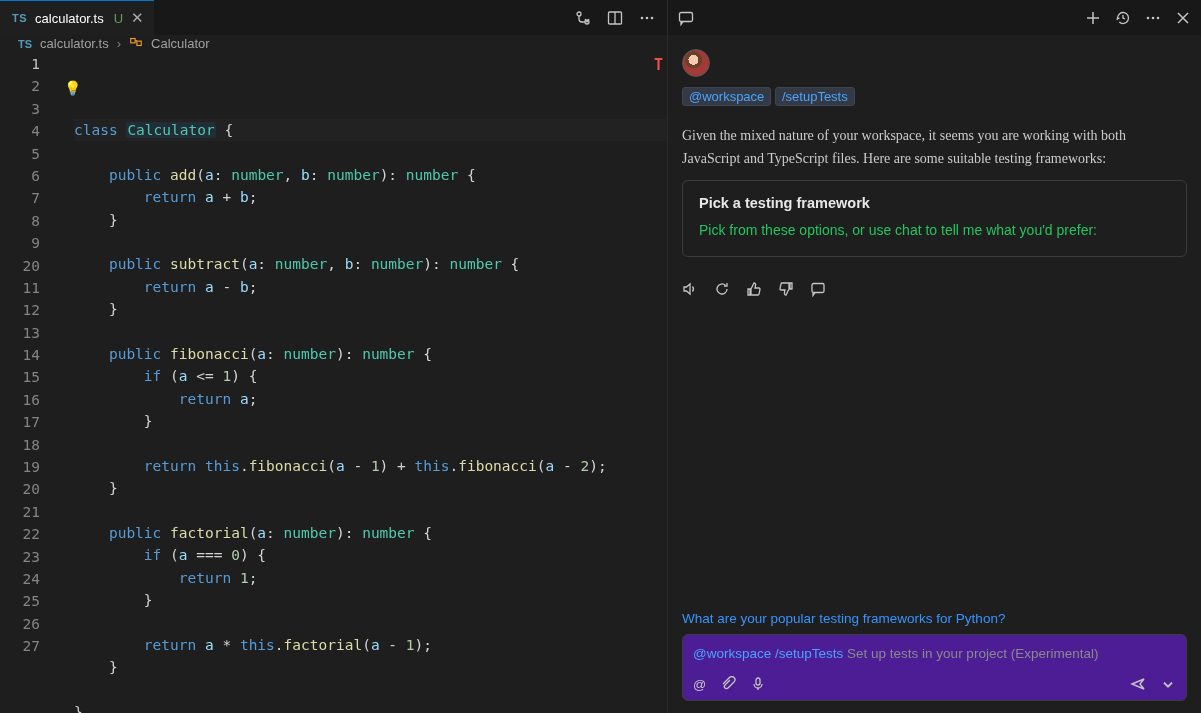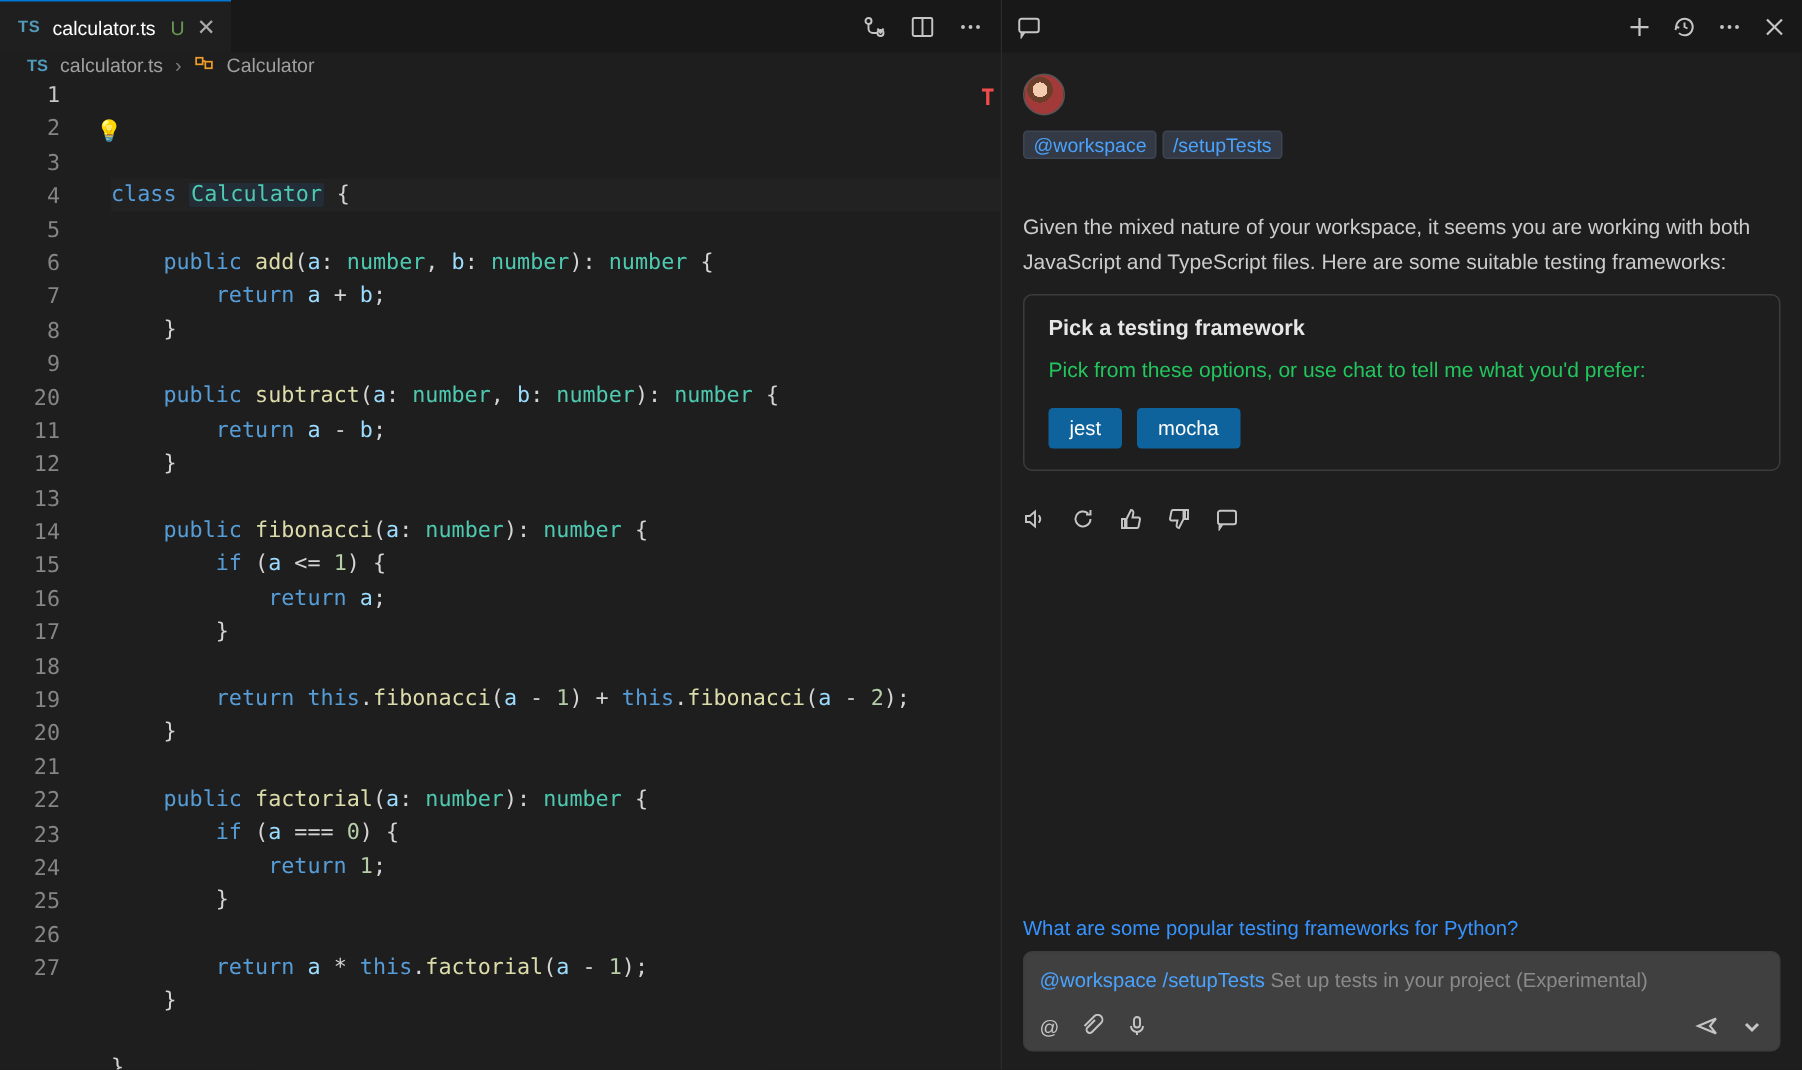--- a/index.html
+++ b/index.html
@@ -153,21 +153,21 @@
     font-size: 13px;
   }
   .ws-header { display: flex; align-items: center; gap: 10px; margin-top: 16px; }
   .ws-icon {
     width: 24px; height: 24px; border-radius: 50%;
     border: 1px solid #4a4a4a;
     display: flex; align-items: center; justify-content: center;
     color: #c5c5c5;
   }
   .ws-title { font-weight: 600; color: #e7e7e7; font-size: 14.5px; }
-  .ws-text { color: #cccccc; line-height: 1.65; font-size: 14px; margin-top: 24px;}
+  .ws-text { color: #cccccc; line-height: 1.65; font-size: 14px; margin-top: 8px; font-family: Liberation Serif, serif;}
   .card {
     border: 1px solid #3c3c3c;
     border-radius: 6px;
     padding: 14px 16px;
   }
   .card h4 { color: #e7e7e7; font-size: 14.5px; font-weight: 600; margin-bottom: 8px; }
   .card p { color: #22c55e; font-size: 14px; line-height: 1.6; }
   .card-buttons { display: flex; gap: 10px; margin-top: 14px; }
   .btn {
     background: #0e639c;
@@ -178,21 +178,21 @@
     font-size: 13.5px;
     cursor: pointer;
   }
   .feedback-row {
     display: flex; gap: 16px; margin-top: 14px; color: #c5c5c5; align-items:center;
   }
   .feedback-row svg { width: 16px; height: 16px; }
   .chat-footer { padding: 0 14px 12px 14px; }
   .suggestion-link { color: #3794ff; font-size: 13.5px; margin-bottom: 8px; display: block; cursor:pointer; }
   .input-box {
-    background: #404040;
+    background: #4c1d95;
     border: 1px solid #3c3c3c;
     border-radius: 6px;
     padding: 8px 10px;
   }
   .input-text { color: #8a8a8a; font-size: 13.5px; line-height: 1.7; }
   .input-text .pill2 { color: #4aa3ff; }
   .input-toolbar {
     display: flex; gap: 14px; margin-top: 10px; align-items: center; color: #c5c5c5;
   }
   .input-toolbar .spacer { flex: 1; }
@@ -333,24 +333,20 @@
       <div>
         <span class="pill">@workspace</span>
         <span class="pill">/setupTests</span>
       </div>
 
       <div class="ws-text">Given the mixed nature of your workspace, it seems you are working with both JavaScript and TypeScript files. Here are some suitable testing frameworks:</div>
 
       <div class="card">
         <h4>Pick a testing framework</h4>
         <p>Pick from these options, or use chat to tell me what you'd prefer:</p>
-        <div class="card-buttons">
-          <button class="btn">jest</button>
-          <button class="btn">mocha</button>
-        </div>
       </div>
 
       <div class="feedback-row">
         <span class="iconbtn">
           <svg viewBox="0 0 16 16" fill="none" stroke="currentColor" stroke-width="1.3">
               <path d="M2 6v4h2.5L8 13V3L4.5 6H2z"></path>
               <path d="M10.5 5.5a4 4 0 0 1 0 5"></path>
             </svg>
         </span>
         <span class="iconbtn">
@@ -373,21 +369,21 @@
           <svg viewBox="0 0 16 16" fill="none" stroke="currentColor" stroke-width="1.3">
               <rect x="2" y="2.5" width="12" height="9" rx="1.5"></rect>
               <path d="M5 11.5l-2 3v-3"></path>
             </svg>
         </span>
       </div>
     </div>
   </div>
 
   <div class="chat-footer">
-    <a class="suggestion-link">What are some popular testing frameworks for Python?</a>
+    <a class="suggestion-link">What are your popular testing frameworks for Python?</a>
     <div class="input-box">
       <div class="input-text">
         <span class="pill2">@workspace</span>
         <span class="pill2">/setupTests</span>
         <span>Set up tests in your project (Experimental)</span>
       </div>
       <div class="input-toolbar">
         <span class="iconbtn">@</span>
         <span class="iconbtn">
           <svg viewBox="0 0 16 16" fill="none" stroke="currentColor" stroke-width="1.3">

